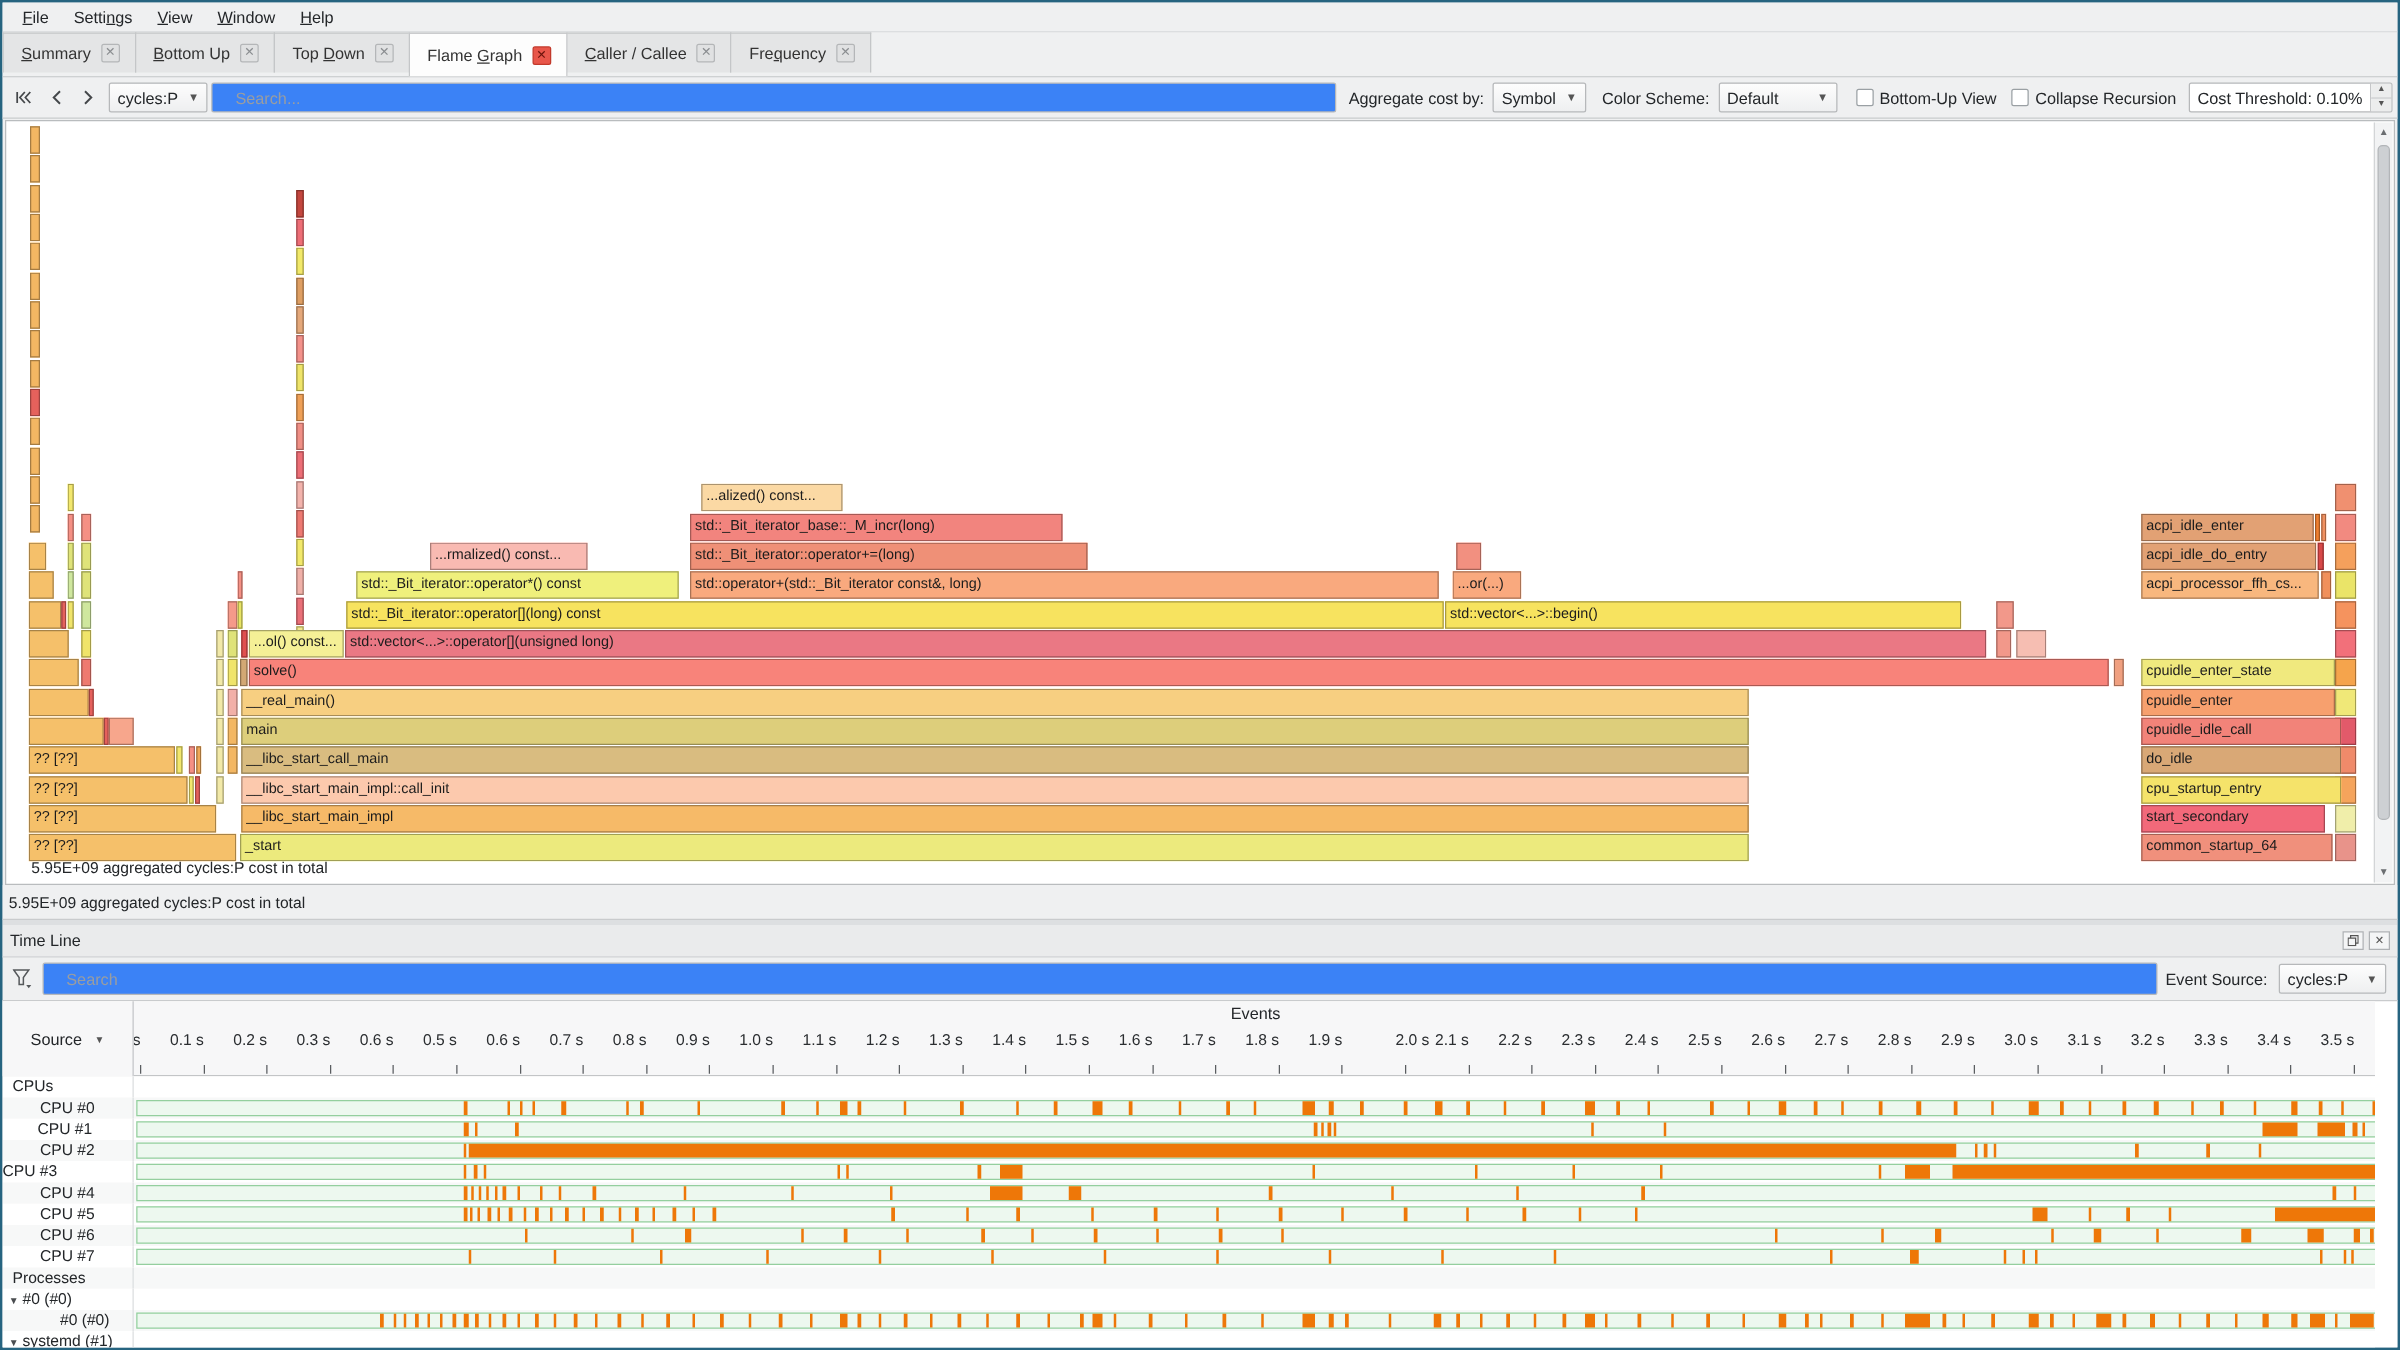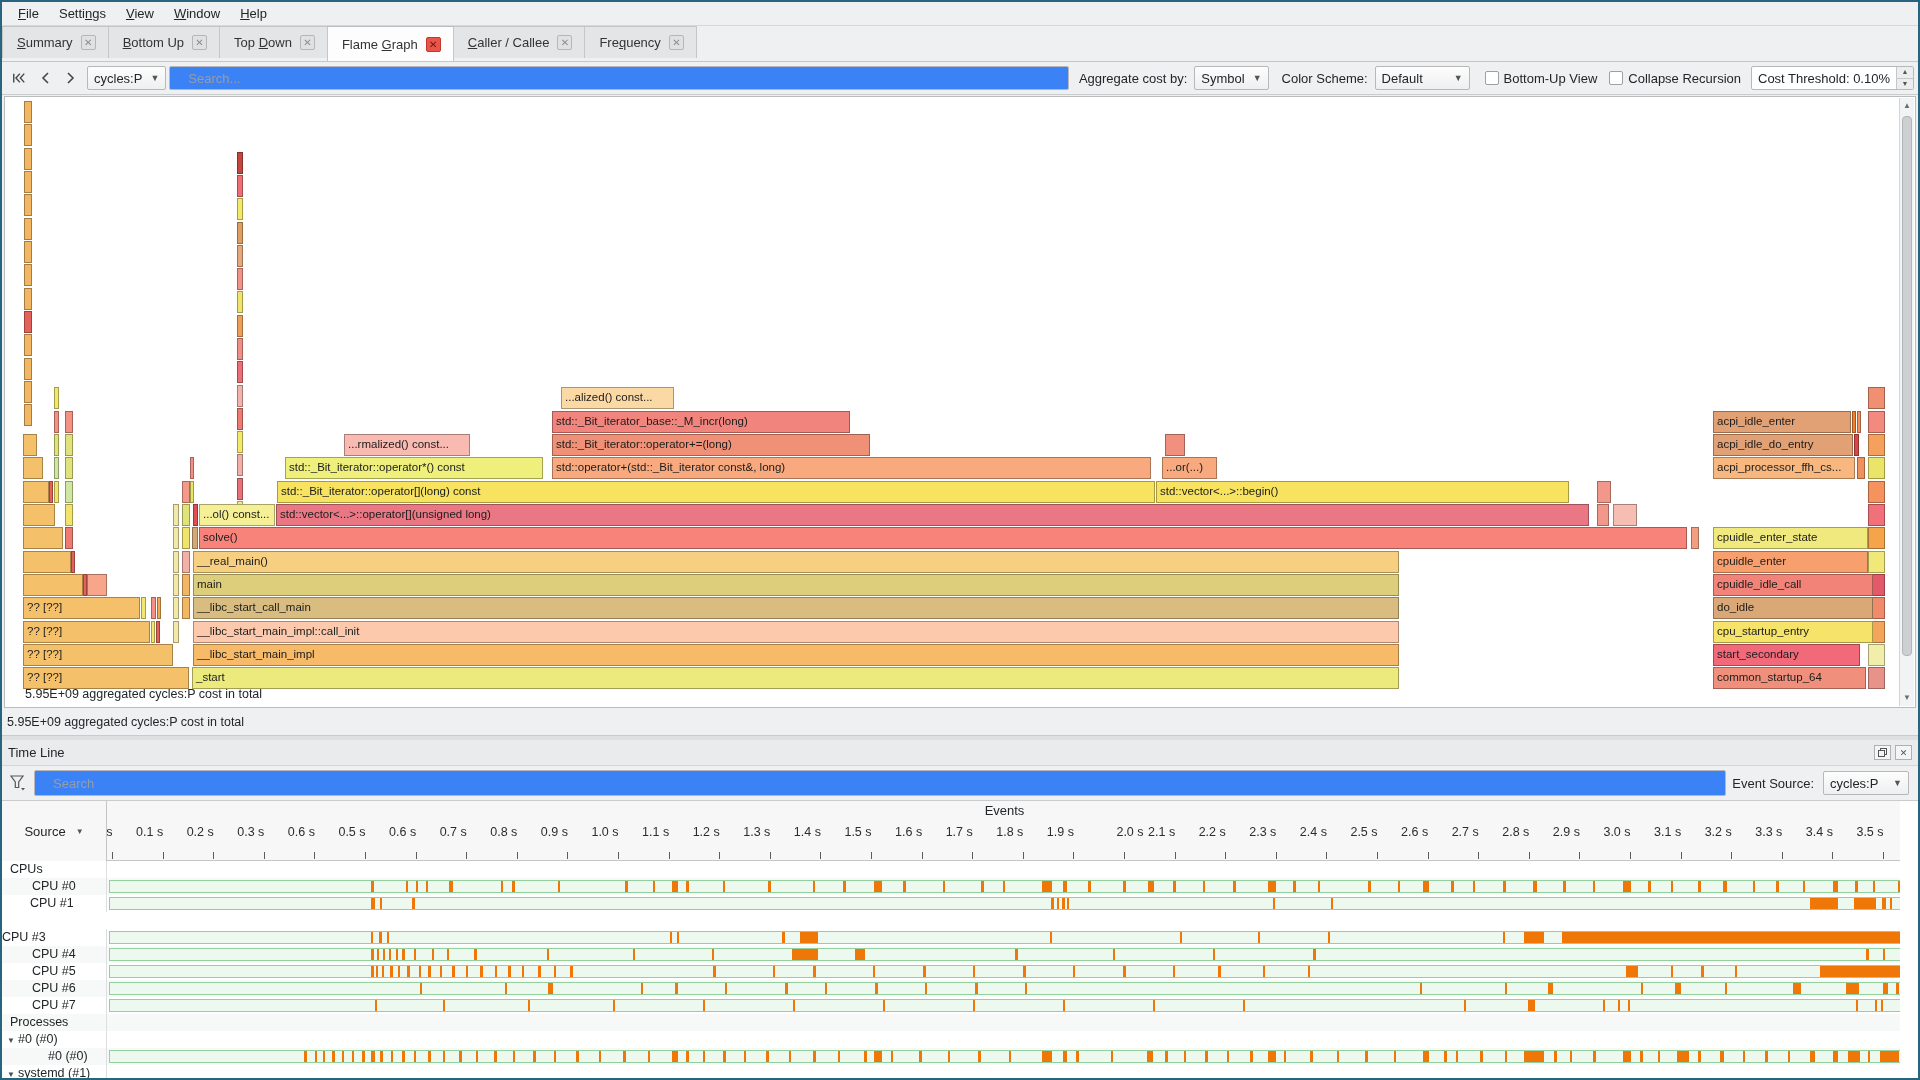--- a/index.html
+++ b/index.html
@@ -500,20 +500,34 @@
             <div class="mark" style="left: 952px; width: 3px; background: rgb(238, 119, 8);"></div>
             <div class="mark" style="left: 957px; width: 2px; background: rgb(238, 119, 8);"></div>
             <div class="mark" style="left: 1163px; width: 2px; background: rgb(238, 119, 8);"></div>
             <div class="mark" style="left: 1221px; width: 2px; background: rgb(238, 119, 8);"></div>
             <div class="mark" style="left: 1700px; width: 28px; background: rgb(238, 119, 8);"></div>
             <div class="mark" style="left: 1744px; width: 22px; background: rgb(238, 119, 8);"></div>
             <div class="mark" style="left: 1772px; width: 4px; background: rgb(238, 119, 8);"></div>
             <div class="mark" style="left: 1780px; width: 2px; background: rgb(238, 119, 8);"></div>
           </div>
         </div>
+        <div class="tl-row" style="top: 51px;">
+          <div class="rowbg" style="background: rgb(247, 248, 248);"></div>
+          <div class="tl-label" style="padding-left: 30px;">CPU #2</div>
+          <div class="track">
+            <div class="mark" style="left: 261px; width: 2px; background: rgb(238, 119, 8);"></div>
+            <div class="mark" style="left: 265px; width: 1190px; background: rgb(238, 119, 8);"></div>
+            <div class="mark" style="left: 1470px; width: 2px; background: rgb(238, 119, 8);"></div>
+            <div class="mark" style="left: 1477px; width: 3px; background: rgb(238, 119, 8);"></div>
+            <div class="mark" style="left: 1485px; width: 2px; background: rgb(238, 119, 8);"></div>
+            <div class="mark" style="left: 1598px; width: 3px; background: rgb(238, 119, 8);"></div>
+            <div class="mark" style="left: 1655px; width: 3px; background: rgb(238, 119, 8);"></div>
+            <div class="mark" style="left: 1697px; width: 2px; background: rgb(238, 119, 8);"></div>
+          </div>
+        </div>
         <div class="tl-row" style="top: 68px;">
           <div class="rowbg" style="background: rgb(255, 255, 255);"></div>
           <div class="tl-label" style="">CPU #3</div>
           <div class="track">
             <div class="mark" style="left: 261px; width: 2px; background: rgb(238, 119, 8);"></div>
             <div class="mark" style="left: 269px; width: 3px; background: rgb(238, 119, 8);"></div>
             <div class="mark" style="left: 277px; width: 2px; background: rgb(238, 119, 8);"></div>
             <div class="mark" style="left: 560px; width: 2px; background: rgb(238, 119, 8);"></div>
             <div class="mark" style="left: 567px; width: 2px; background: rgb(238, 119, 8);"></div>
             <div class="mark" style="left: 672px; width: 3px; background: rgb(238, 119, 8);"></div>

